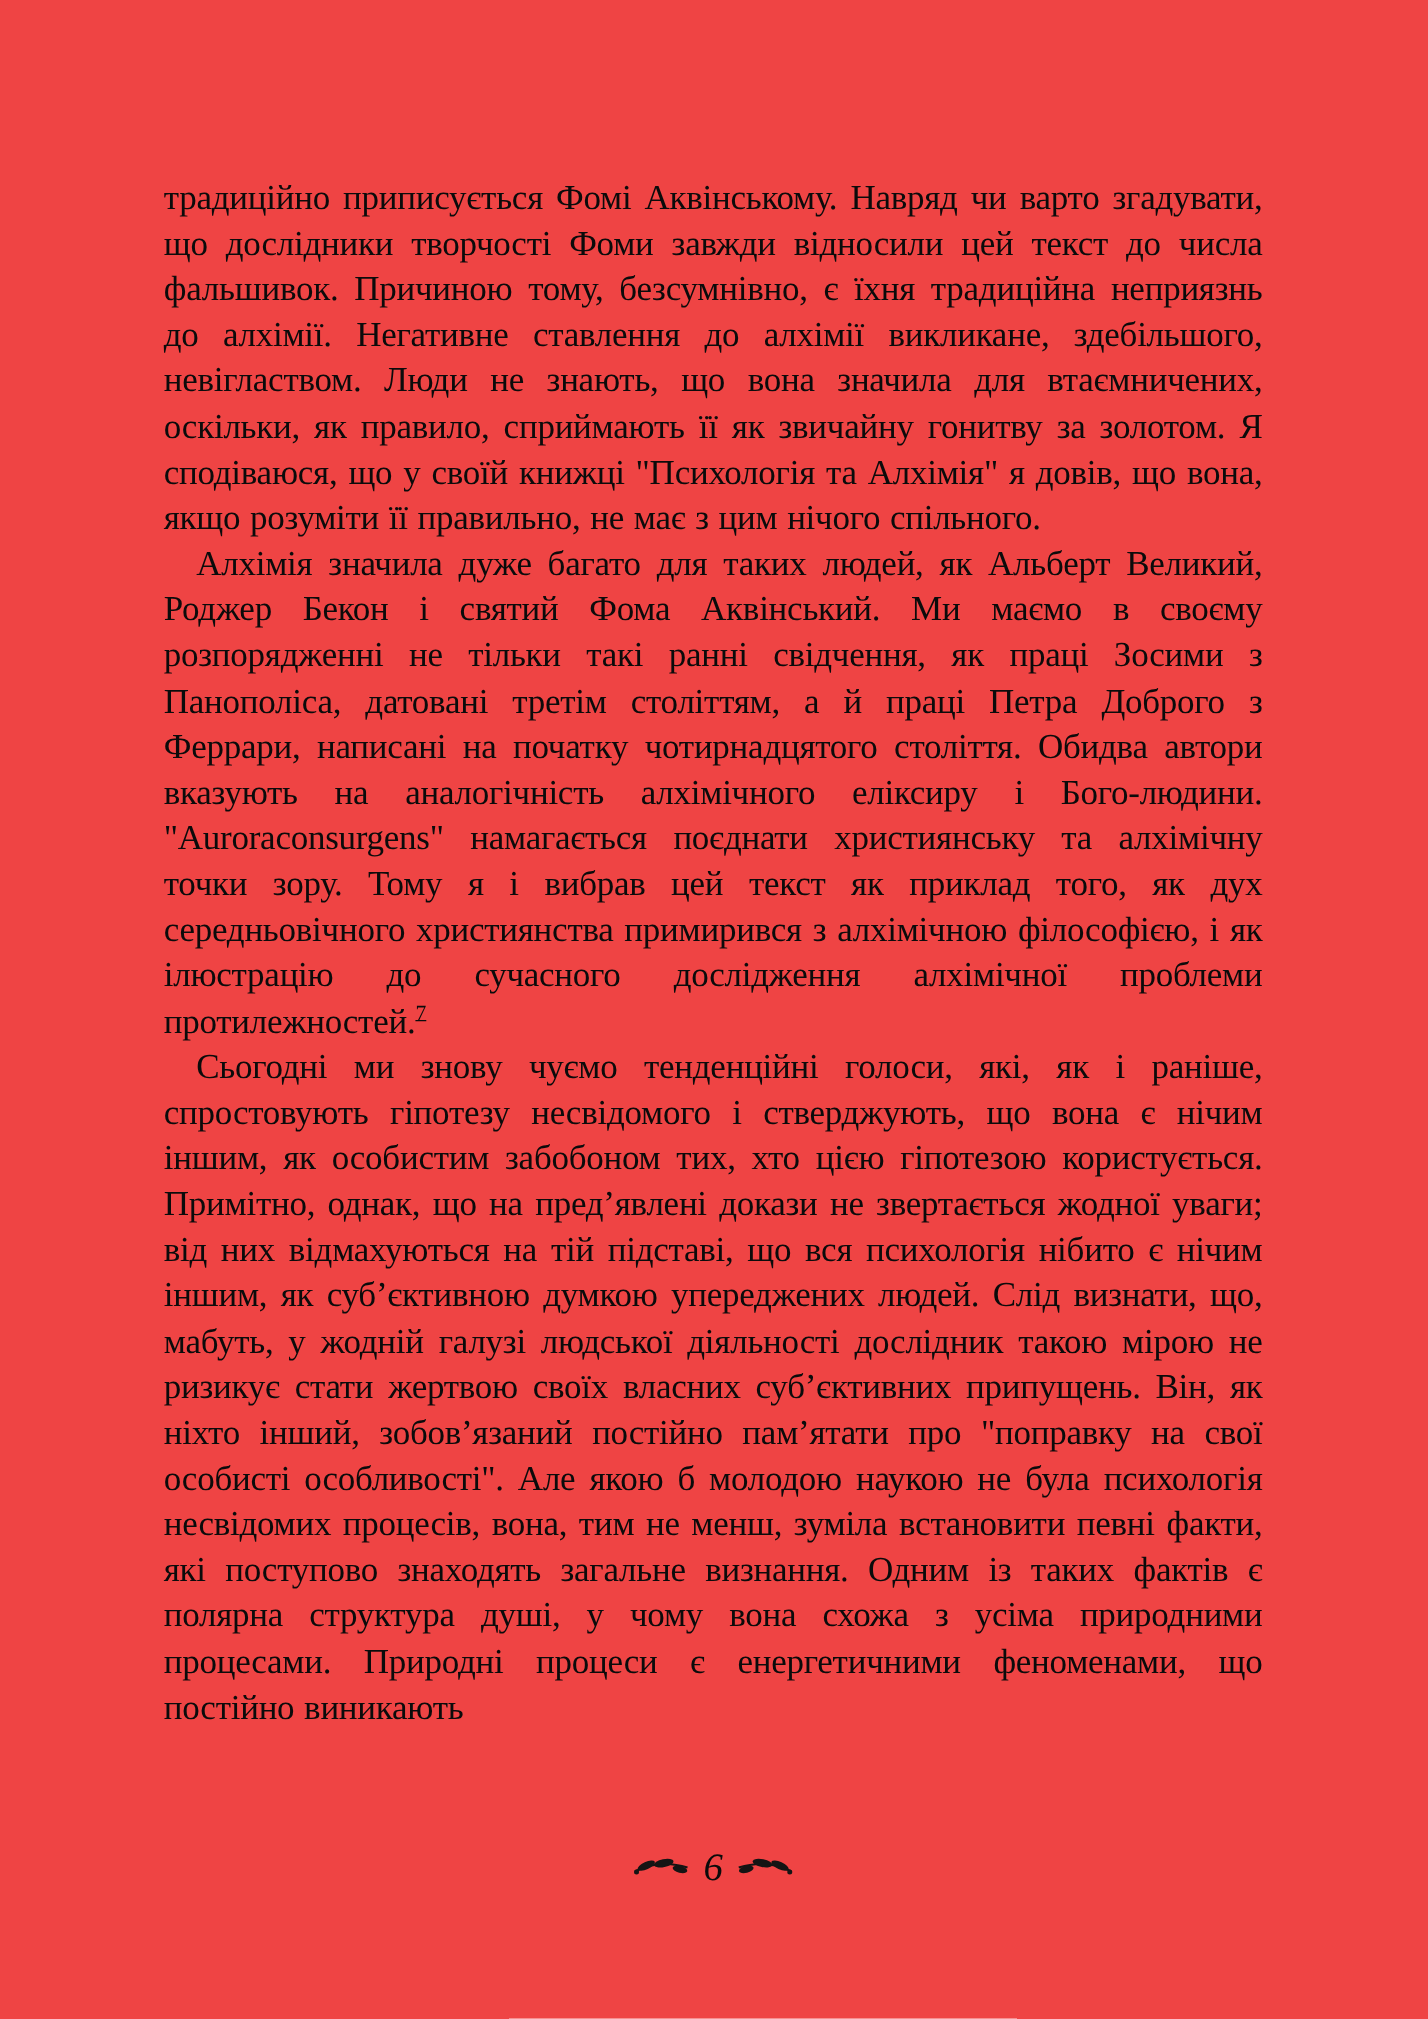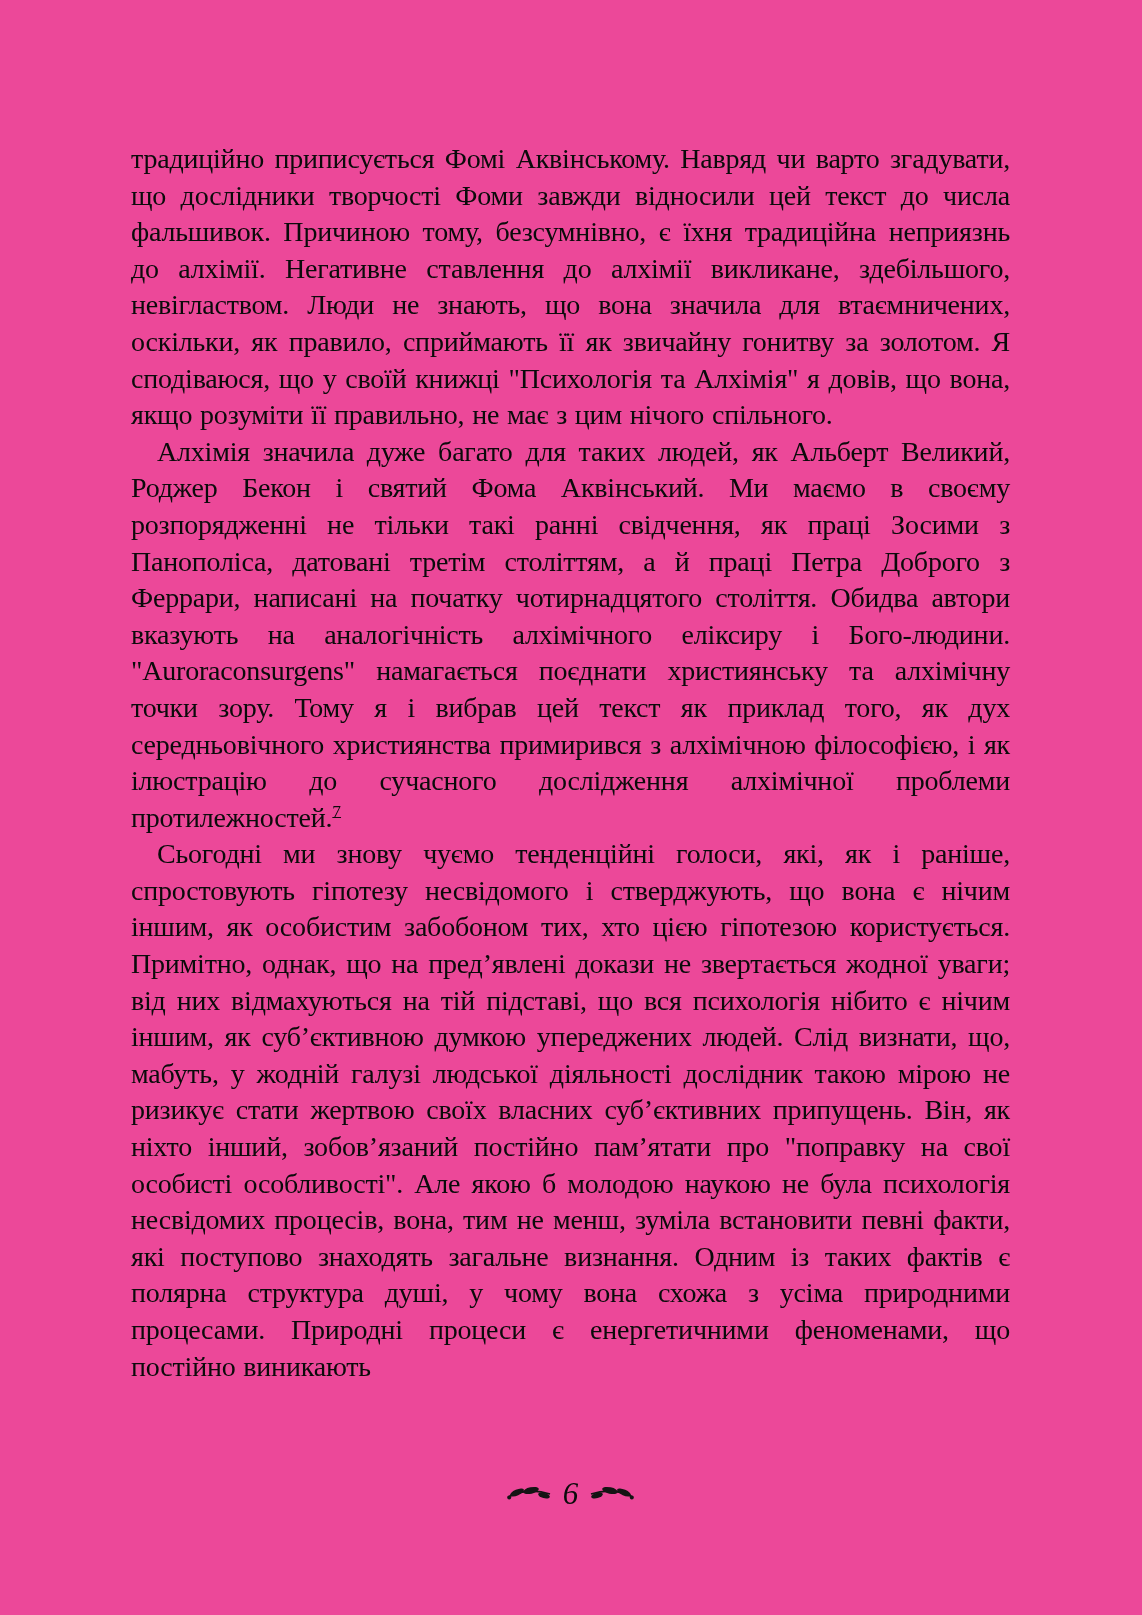--- a/index.html
+++ b/index.html
@@ -11,21 +11,21 @@
     width: 1142px;
     height: 1615px;
     position: relative;
     font-family: "Liberation Serif", serif;
     color: #0b0b0b;
     overflow: hidden;
   }
   .page {
     position: absolute;
     inset: 0;
-    background: #ec4899;
+    background: #ef4444;
   }
   .text-block {
     position: absolute;
     left: 131px;
     top: 141px;
     width: 879px;
     font-size: 28px;
     line-height: 36.6px;
     text-align: justify;
     letter-spacing: -0.2px;

